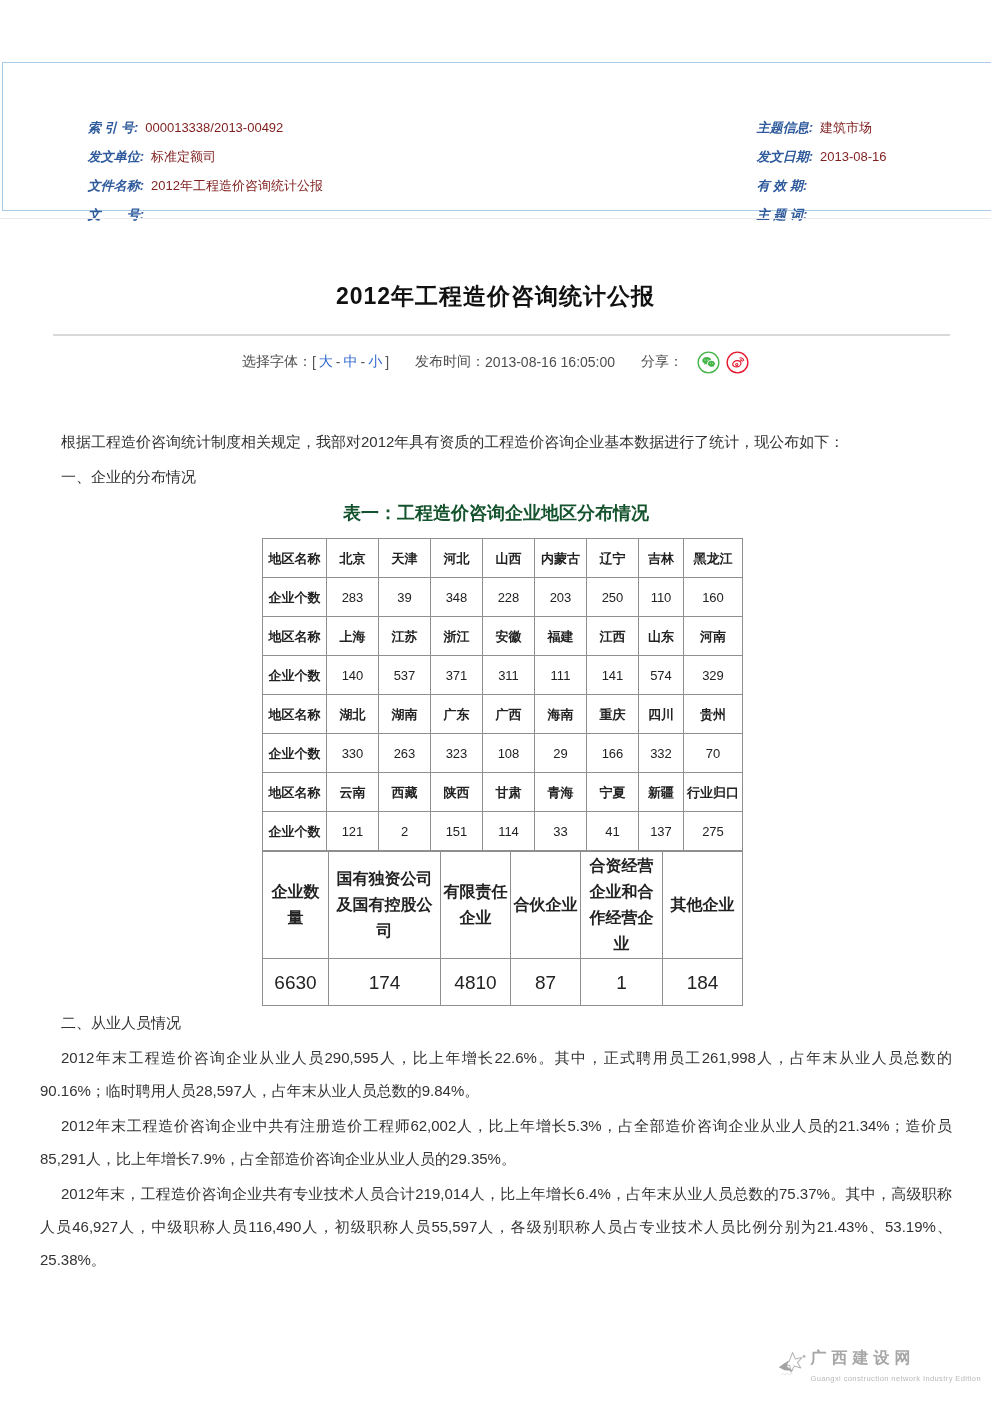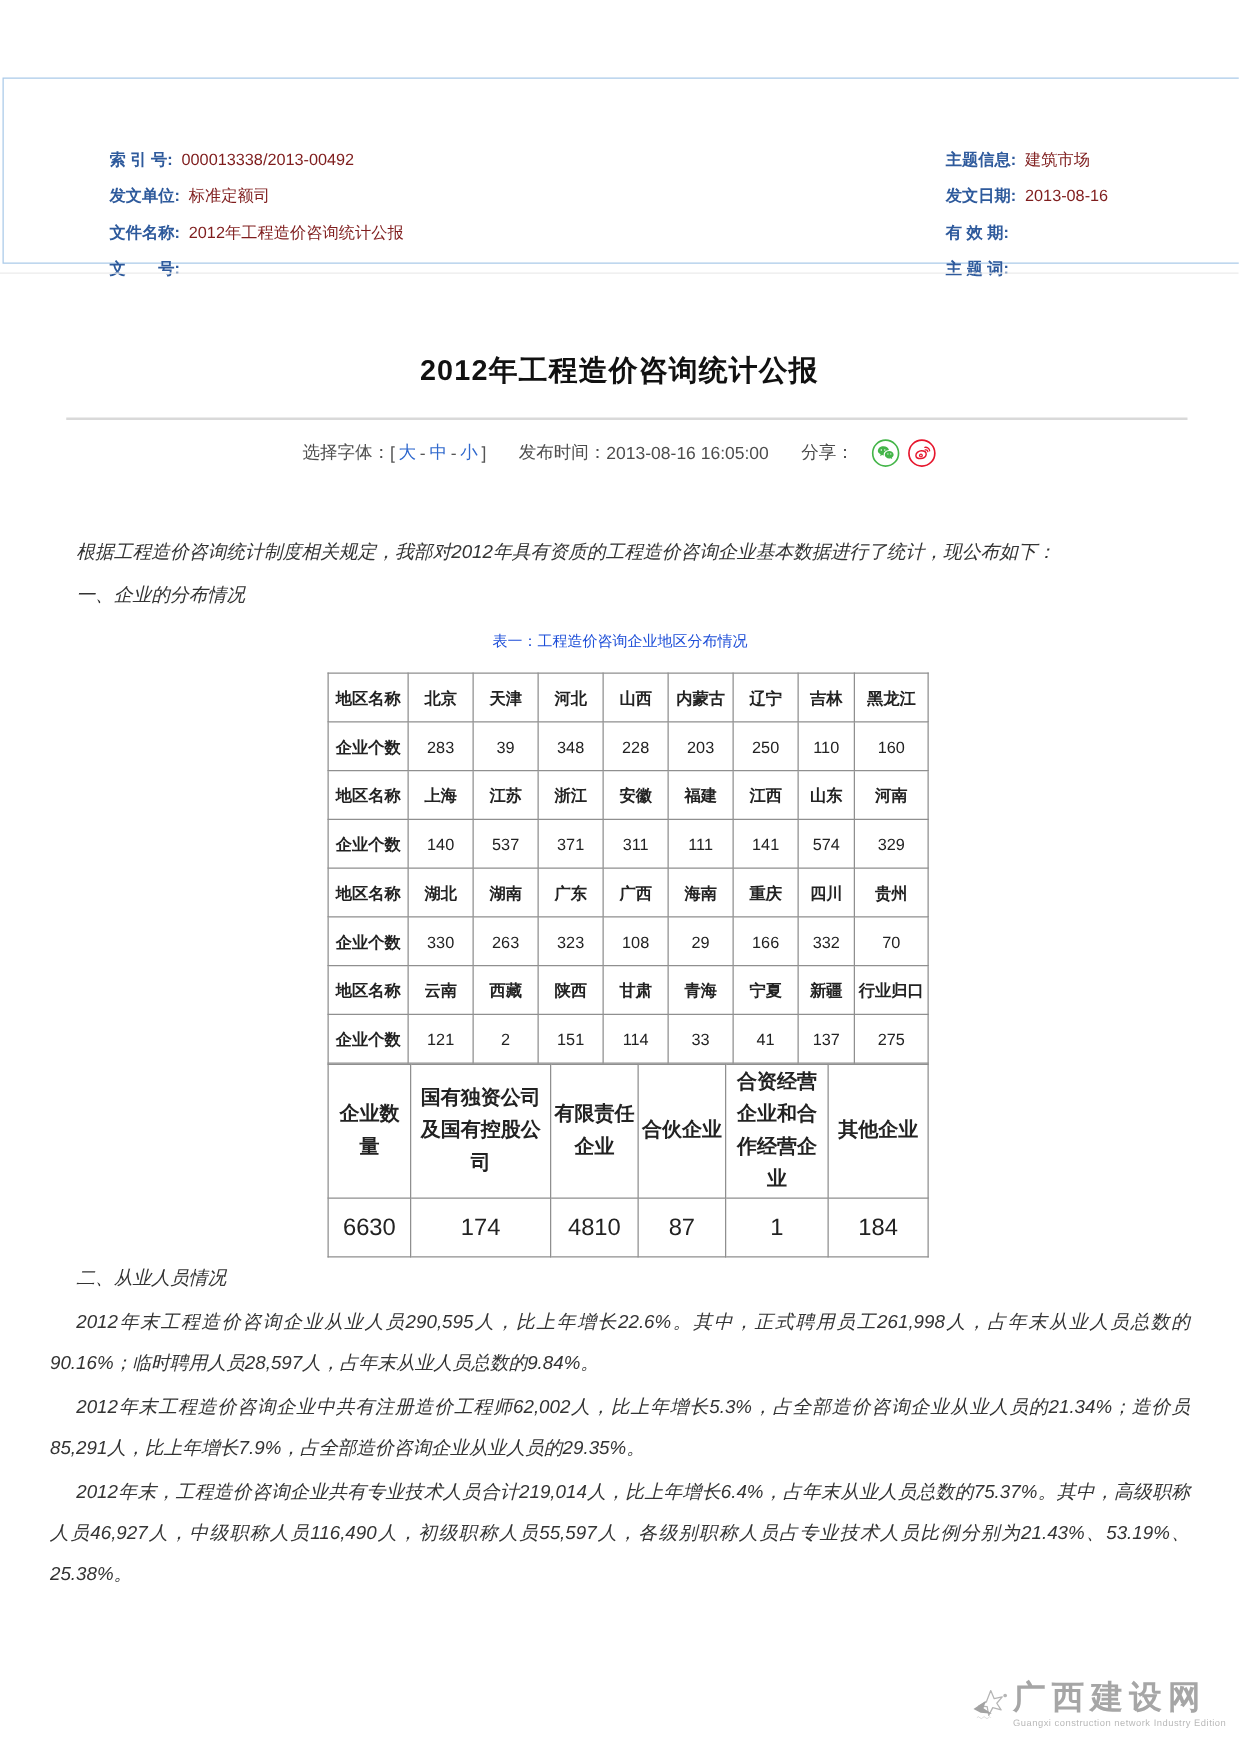--- a/index.html
+++ b/index.html
@@ -10,21 +10,21 @@
   }
   
   .info-box{
     position:absolute;top:62px;left:2px;width:1000px;height:149px;
     border:1px solid #aacae9;background:#fff;box-sizing:border-box;
   }
   .info-col{position:absolute;top:21px;}
   .info-col.left{left:63px;}
   .info-col.right{left:732px;}
   .info-line{height:29px;line-height:29px;font-size:13px;white-space:pre;}
-  .info-line .lbl{font-weight:bold;color:#2e5a9c;}
+  .info-line .lbl{font-weight:bold;color:#2e5a9c;font-style:italic;}
   .info-line .val{color:#7f1d1d;margin-left:7px;}
   .page-seam{position:absolute;top:218px;left:0;width:991px;border-top:1px solid #ebebeb;}
   
   .doc-title{
     position:absolute;top:281px;left:0;width:991px;text-align:center;
     font-size:23px;font-weight:bold;color:#111;letter-spacing:1px;
   }
   .title-divider{position:absolute;top:334px;left:53px;width:897px;border-top:2px solid #d9d9d9;}
   .meta-line{
     position:absolute;top:348px;left:0;width:991px;height:28px;
@@ -35,23 +35,23 @@
   .fontsel a{color:#2f68cd;text-decoration:none;margin:0 3px;cursor:pointer;}
   .fontsel .br{color:#555;}
   .meta-gap{width:26px;}
   .share-icons{display:flex;align-items:center;margin-left:8px;}
   .share-icons .icon{width:23px;height:23px;margin-left:6px;cursor:pointer;}
   
   .content{
     position:absolute;top:425px;left:40px;width:912px;
     font-size:15px;line-height:33px;color:#333;text-align:justify;
   }
-  .content p{margin:0 0 2px 0;text-indent:21px;font-style:italic;}
+  .content p{margin:0 0 2px 0;text-indent:21px;}
   .tbl-caption{
-    margin:4px 0 8px 0;text-align:center;font-size:12px;font-weight:normal;color:#1d4ed8;
+    margin:4px 0 8px 0;text-align:center;font-size:18px;font-weight:bold;color:#14532d;
     text-indent:0;
   }
   .tbl-caption.second{margin-top:40px;}
   table{border-collapse:collapse;margin-left:222px;table-layout:fixed;}
   td,th{
     border:1px solid #8f8f8f;text-align:center;vertical-align:middle;
     color:#222;background:#fff;
   }
   .tbl-region td{height:38px;font-size:13px;line-height:17px;padding:0 2px;}
   .tbl-region tr:nth-child(odd) td{font-weight:bold;}
@@ -60,21 +60,21 @@
   .tbl-type .hdr-row th{height:90px;font-weight:bold;line-height:26px;}
   .tbl-type .val-row td{height:44px;font-size:19px;}
   
   .footer-logo{
     position:absolute;top:1334px;left:776px;width:205px;height:60px;
     display:flex;align-items:center;
   }
   .footer-logo .txt{margin-left:4px;}
   .footer-logo .cn{
     font-family:"Liberation Serif","DejaVu Serif",serif;
-    font-size:26px;color:#a6a6a6;letter-spacing:5px;line-height:26px;font-weight:600;white-space:nowrap;
+    font-size:16px;color:#a6a6a6;letter-spacing:5px;line-height:26px;font-weight:600;white-space:nowrap;
   }
   .footer-logo .en{font-size:7.5px;color:#b9b9b9;letter-spacing:0.4px;margin-top:3px;white-space:nowrap;}
 </style>
 </head>
 <body>
 
 <div class="info-box">
   <div class="info-col left">
     <div class="info-line">
       <span class="lbl">索 引 号:</span><span class="val">000013338/2013-00492</span>

